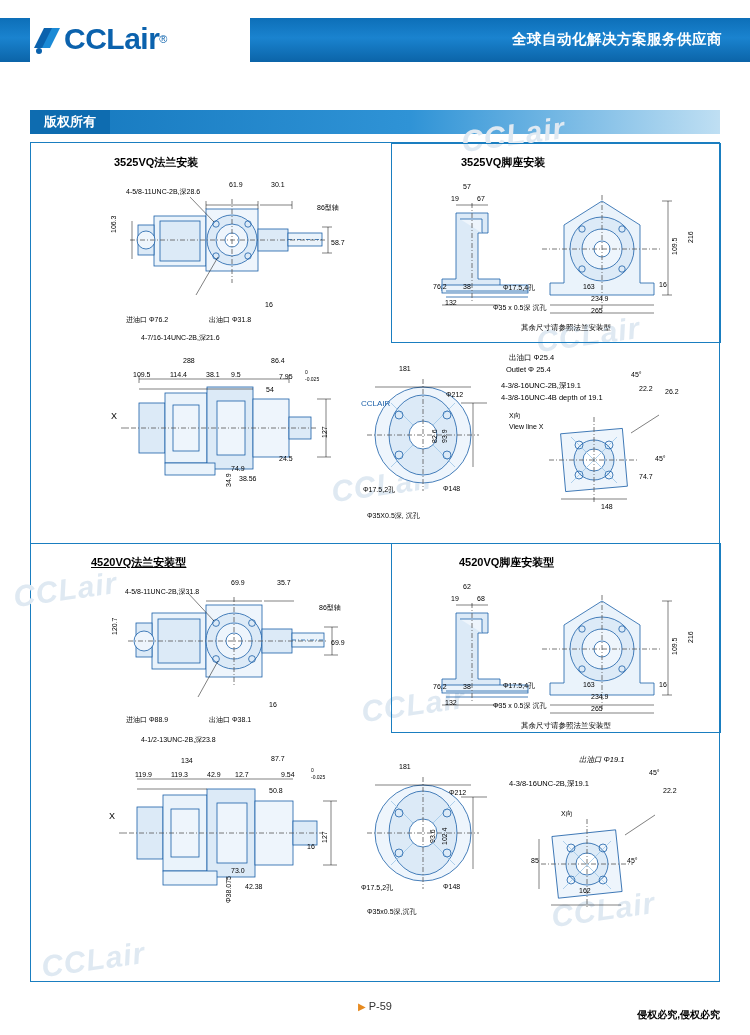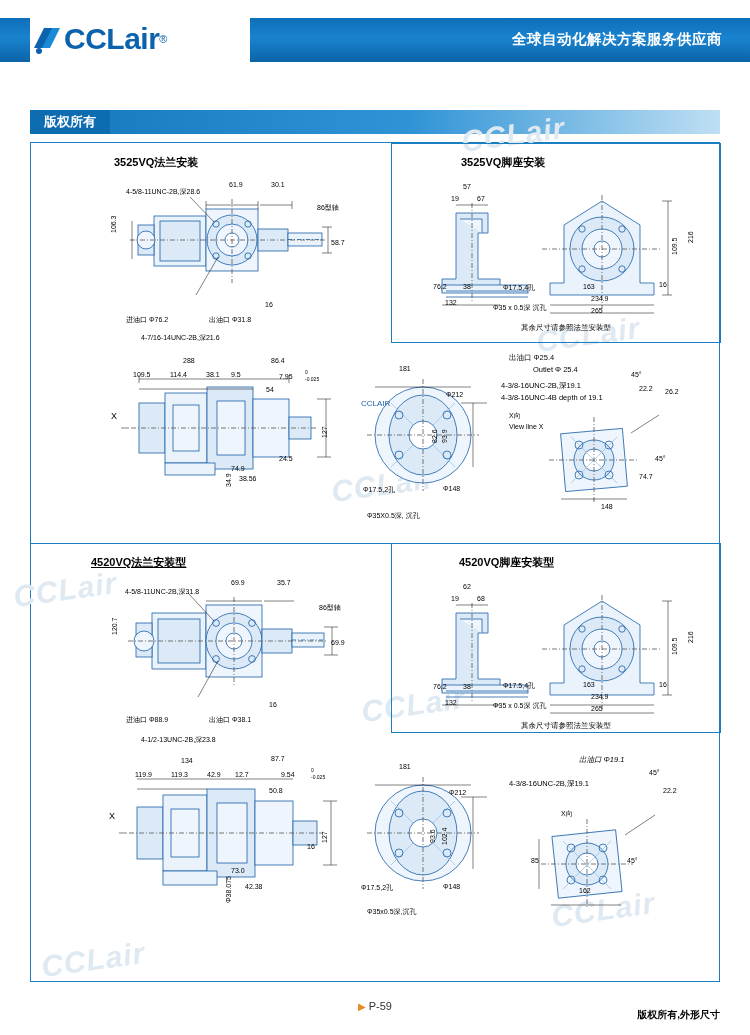--- a/index.html
+++ b/index.html
@@ -273,21 +273,21 @@
         <line x1="63" y1="14" x2="63" y2="100" stroke-dasharray="5,2,1,2" stroke="#555"></line>
         <line x1="18" y1="57" x2="108" y2="57" stroke-dasharray="5,2,1,2" stroke="#555"></line>
       </g>
       <g stroke="#000" stroke-width="0.5" fill="none">
         <line x1="30" y1="96" x2="96" y2="96"></line>
         <line x1="100" y1="30" x2="128" y2="12"></line>
       </g>
     </svg>
   </div>
   <div class="note" style="left:478px; top:210px;">出油口 Φ25.4</div>
-  <div class="note" style="left:502px; top:222px;">Outlet Φ 25.4</div>
+  <div class="note" style="left:475px; top:222px;">Outlet Φ 25.4</div>
   <div class="note" style="left:470px; top:238px;">4-3/8-16UNC-2B,深19.1</div>
   <div class="note" style="left:470px; top:250px;">4-3/8-16UNC-4B depth of 19.1</div>
   <div class="dim" style="left:600px; top:228px;">45°</div>
   <div class="dim" style="left:608px; top:242px;">22.2</div>
   <div class="dim" style="left:634px; top:245px;">26.2</div>
   <div class="dim" style="left:478px; top:268px;">X向</div>
   <div class="dim" style="left:478px; top:280px;">View line X</div>
   <div class="dim" style="left:608px; top:330px;">74.7</div>
   <div class="dim" style="left:624px; top:312px;">45°</div>
   <div class="dim" style="left:570px; top:360px;">148</div>
@@ -545,13 +545,13 @@
   <div class="dim" style="left:560px; top:562px;">265</div>
   <div class="dim" style="left:472px; top:538px;">Φ17.5,4孔</div>
   <div class="dim" style="left:462px; top:558px;">Φ35 x 0.5深  沉孔</div>
   <div class="note" style="left:490px; top:578px;">其余尺寸请参照法兰安装型</div>
 
 </div>
 
 <div class="footer-page">
   <span class="arrow">▶</span><span>P-59</span>
 </div>
-<div class="footer-right">版权所有,外形尺寸</div>
+<div class="footer-right">侵权必究,侵权必究</div>
 
 </body></html>

